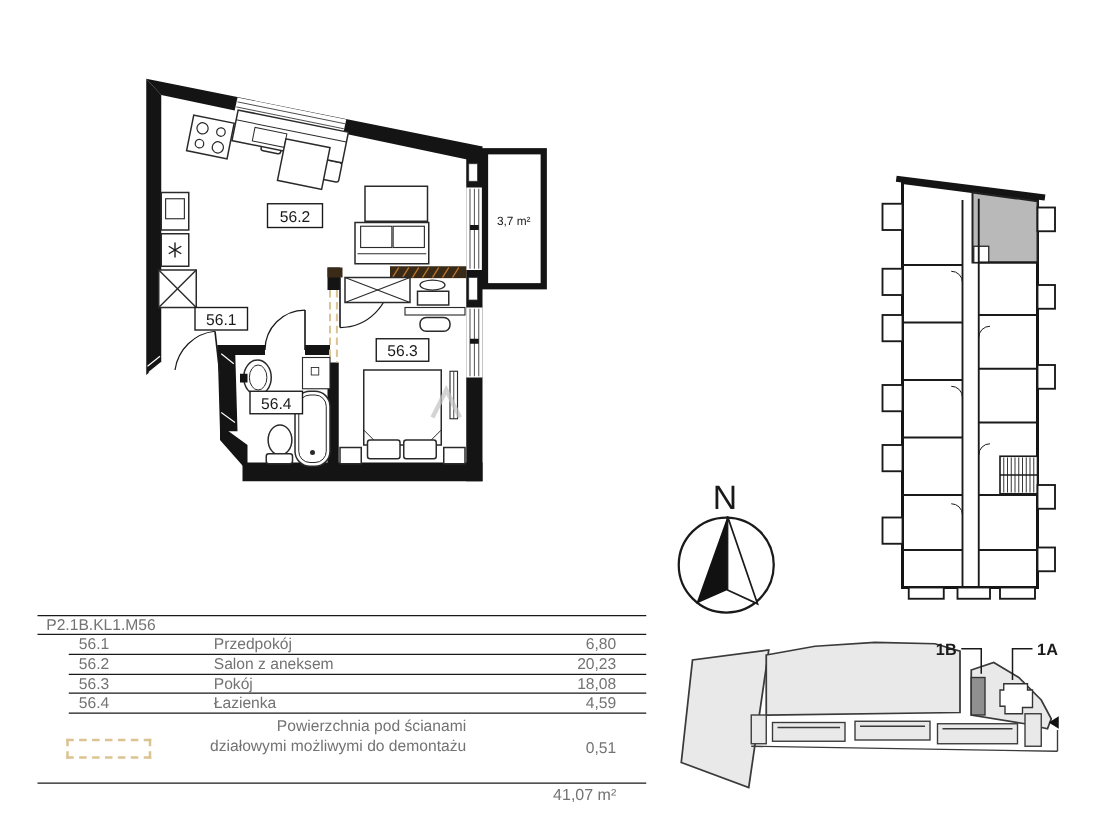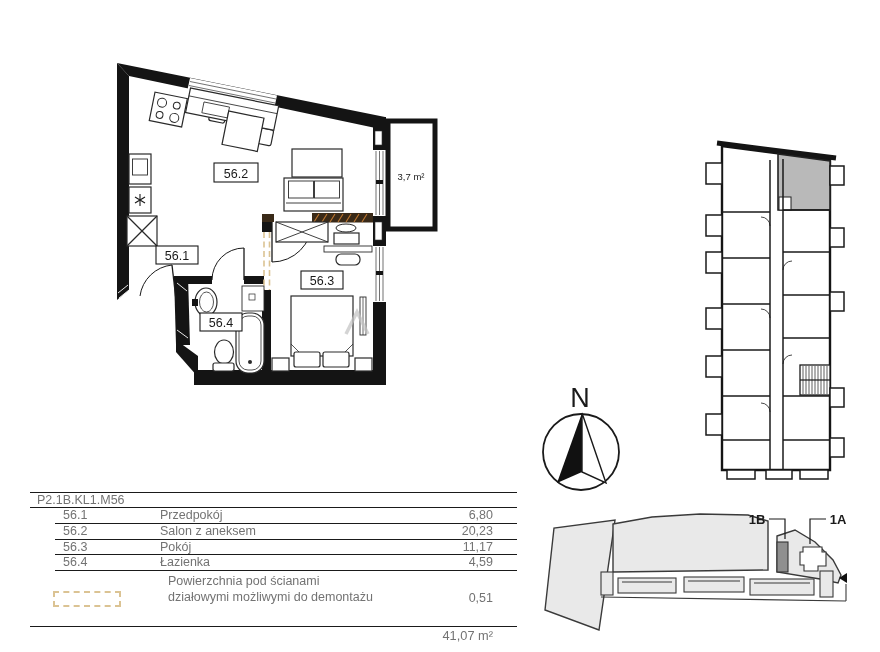--- a/index.html
+++ b/index.html
@@ -9,26 +9,26 @@
   svg text { font-family:"Liberation Sans", sans-serif; fill:#1a1a1a; }
 
   
   .area-table { position:absolute; left:30px; top:492px; width:487px;
                 font-size:12.5px; color:#737373; }
   .at-header { border-top:1.5px solid #1a1a1a; border-bottom:1.5px solid #1a1a1a;
                height:16px; line-height:15px; padding-left:7px; box-sizing:border-box; }
   .at-row { margin-left:25px; border-bottom:1.3px solid #1a1a1a; height:15.8px;
             line-height:14.5px; display:flex; box-sizing:border-box; }
   .at-no   { width:105px; padding-left:8px; box-sizing:border-box; }
-  .at-name { flex:1; }
+  .at-name { flex:1;margin-left:11px; }
   .at-val  { width:90px; text-align:right; padding-right:24px; box-sizing:border-box; }
   .at-note { position:relative; height:55px; }
   .at-note-swatch { position:absolute; left:23px; top:20px; width:64px; height:12px;
                     border:2px dashed #dbc393; }
-  .at-note-text { position:absolute; left:138px; top:3px; line-height:15.5px; }
+  .at-note-text { position:absolute; left:138px; top:3px; line-height:15.5px;text-align:right; }
   .at-note-val { position:absolute; right:24px; top:20px; }
   .at-total { border-top:1.5px solid #1a1a1a; border-bottom:1.5px solid #1a1a1a;
               height:32px; line-height:17px; text-align:right; padding-right:24px;
               box-sizing:border-box; font-size:12.8px; }
 </style>
 </head>
 <body>
 
 <div class="stage">
 
@@ -338,21 +338,21 @@
       <span class="at-val">6,80</span>
     </div>
     <div class="at-row">
       <span class="at-no">56.2</span>
       <span class="at-name">Salon z aneksem</span>
       <span class="at-val">20,23</span>
     </div>
     <div class="at-row">
       <span class="at-no">56.3</span>
       <span class="at-name">Pokój</span>
-      <span class="at-val">11,17</span>
+      <span class="at-val">18,08</span>
     </div>
     <div class="at-row">
       <span class="at-no">56.4</span>
       <span class="at-name">Łazienka</span>
       <span class="at-val">4,59</span>
     </div>
 
     <div class="at-note">
       <span class="at-note-swatch"></span>
       <div class="at-note-text">

